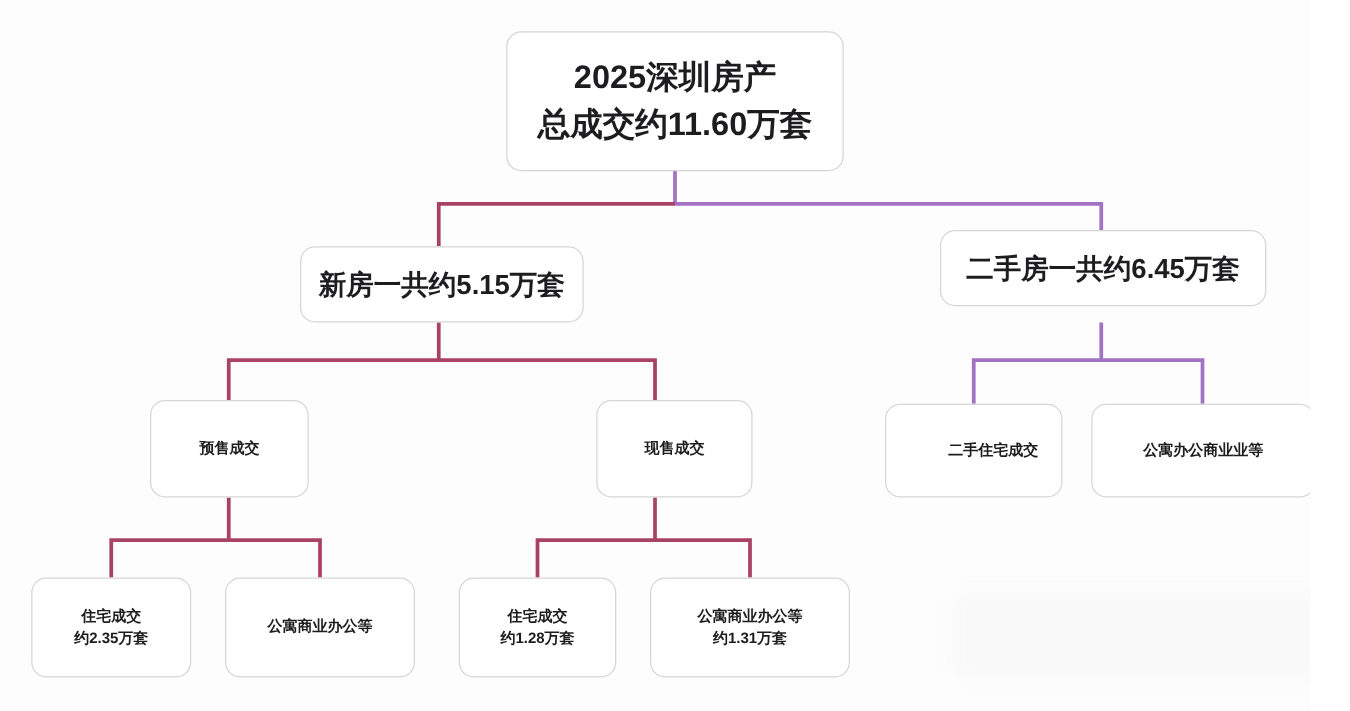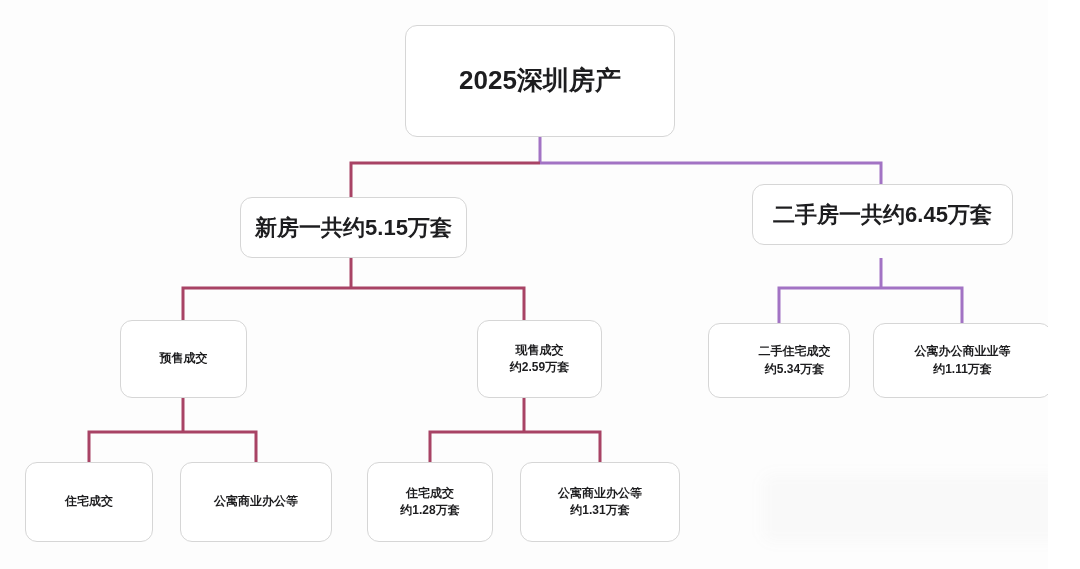--- a/index.html
+++ b/index.html
@@ -68,51 +68,50 @@
 
     <path class="seg seg-left" d="M183,398 V432"></path>
     <path class="seg seg-left" d="M89,462 V432 H256 V462"></path>
 
     <path class="seg seg-left" d="M524,398 V432"></path>
     <path class="seg seg-left" d="M430,462 V432 H600 V462"></path>
   </svg>
 
   <div class="node lv1" style="left:405px;top:25px;width:270px;height:112px;">
     <div>2025深圳房产</div>
+    <div>总成交约11.60万套</div>
   </div>
 
   <div class="node lv2" style="left:240px;top:197px;width:227px;height:61px;">
     <div>新房一共约5.15万套</div>
   </div>
 
   <div class="node lv2" style="left:752px;top:184px;width:261px;height:61px;">
     <div>二手房一共约6.45万套</div>
   </div>
 
   <div class="node lv3" style="left:120px;top:320px;width:127px;height:78px;">
     <div>预售成交</div>
   </div>
 
   <div class="node lv3" style="left:462px;top:320px;width:125px;height:78px;margin-left:15px;">
     <div>现售成交</div>
-    <div>约2.59万套</div>
   </div>
 
   <div class="node lv3" style="left:708px;top:323px;width:142px;height:75px;padding-left:31px;">
     <div>二手住宅成交</div>
-    <div>约5.34万套</div>
   </div>
 
   <div class="node lv3" style="left:873px;top:323px;width:179px;height:75px;">
     <div>公寓办公商业业等</div>
-    <div>约1.11万套</div>
   </div>
 
   <div class="node lv3" style="left:25px;top:462px;width:128px;height:80px;">
     <div>住宅成交</div>
+    <div>约2.35万套</div>
   </div>
 
   <div class="node lv3" style="left:180px;top:462px;width:152px;height:80px;">
     <div>公寓商业办公等</div>
   </div>
 
   <div class="node lv3" style="left:367px;top:462px;width:126px;height:80px;">
     <div>住宅成交</div>
     <div>约1.28万套</div>
   </div>

